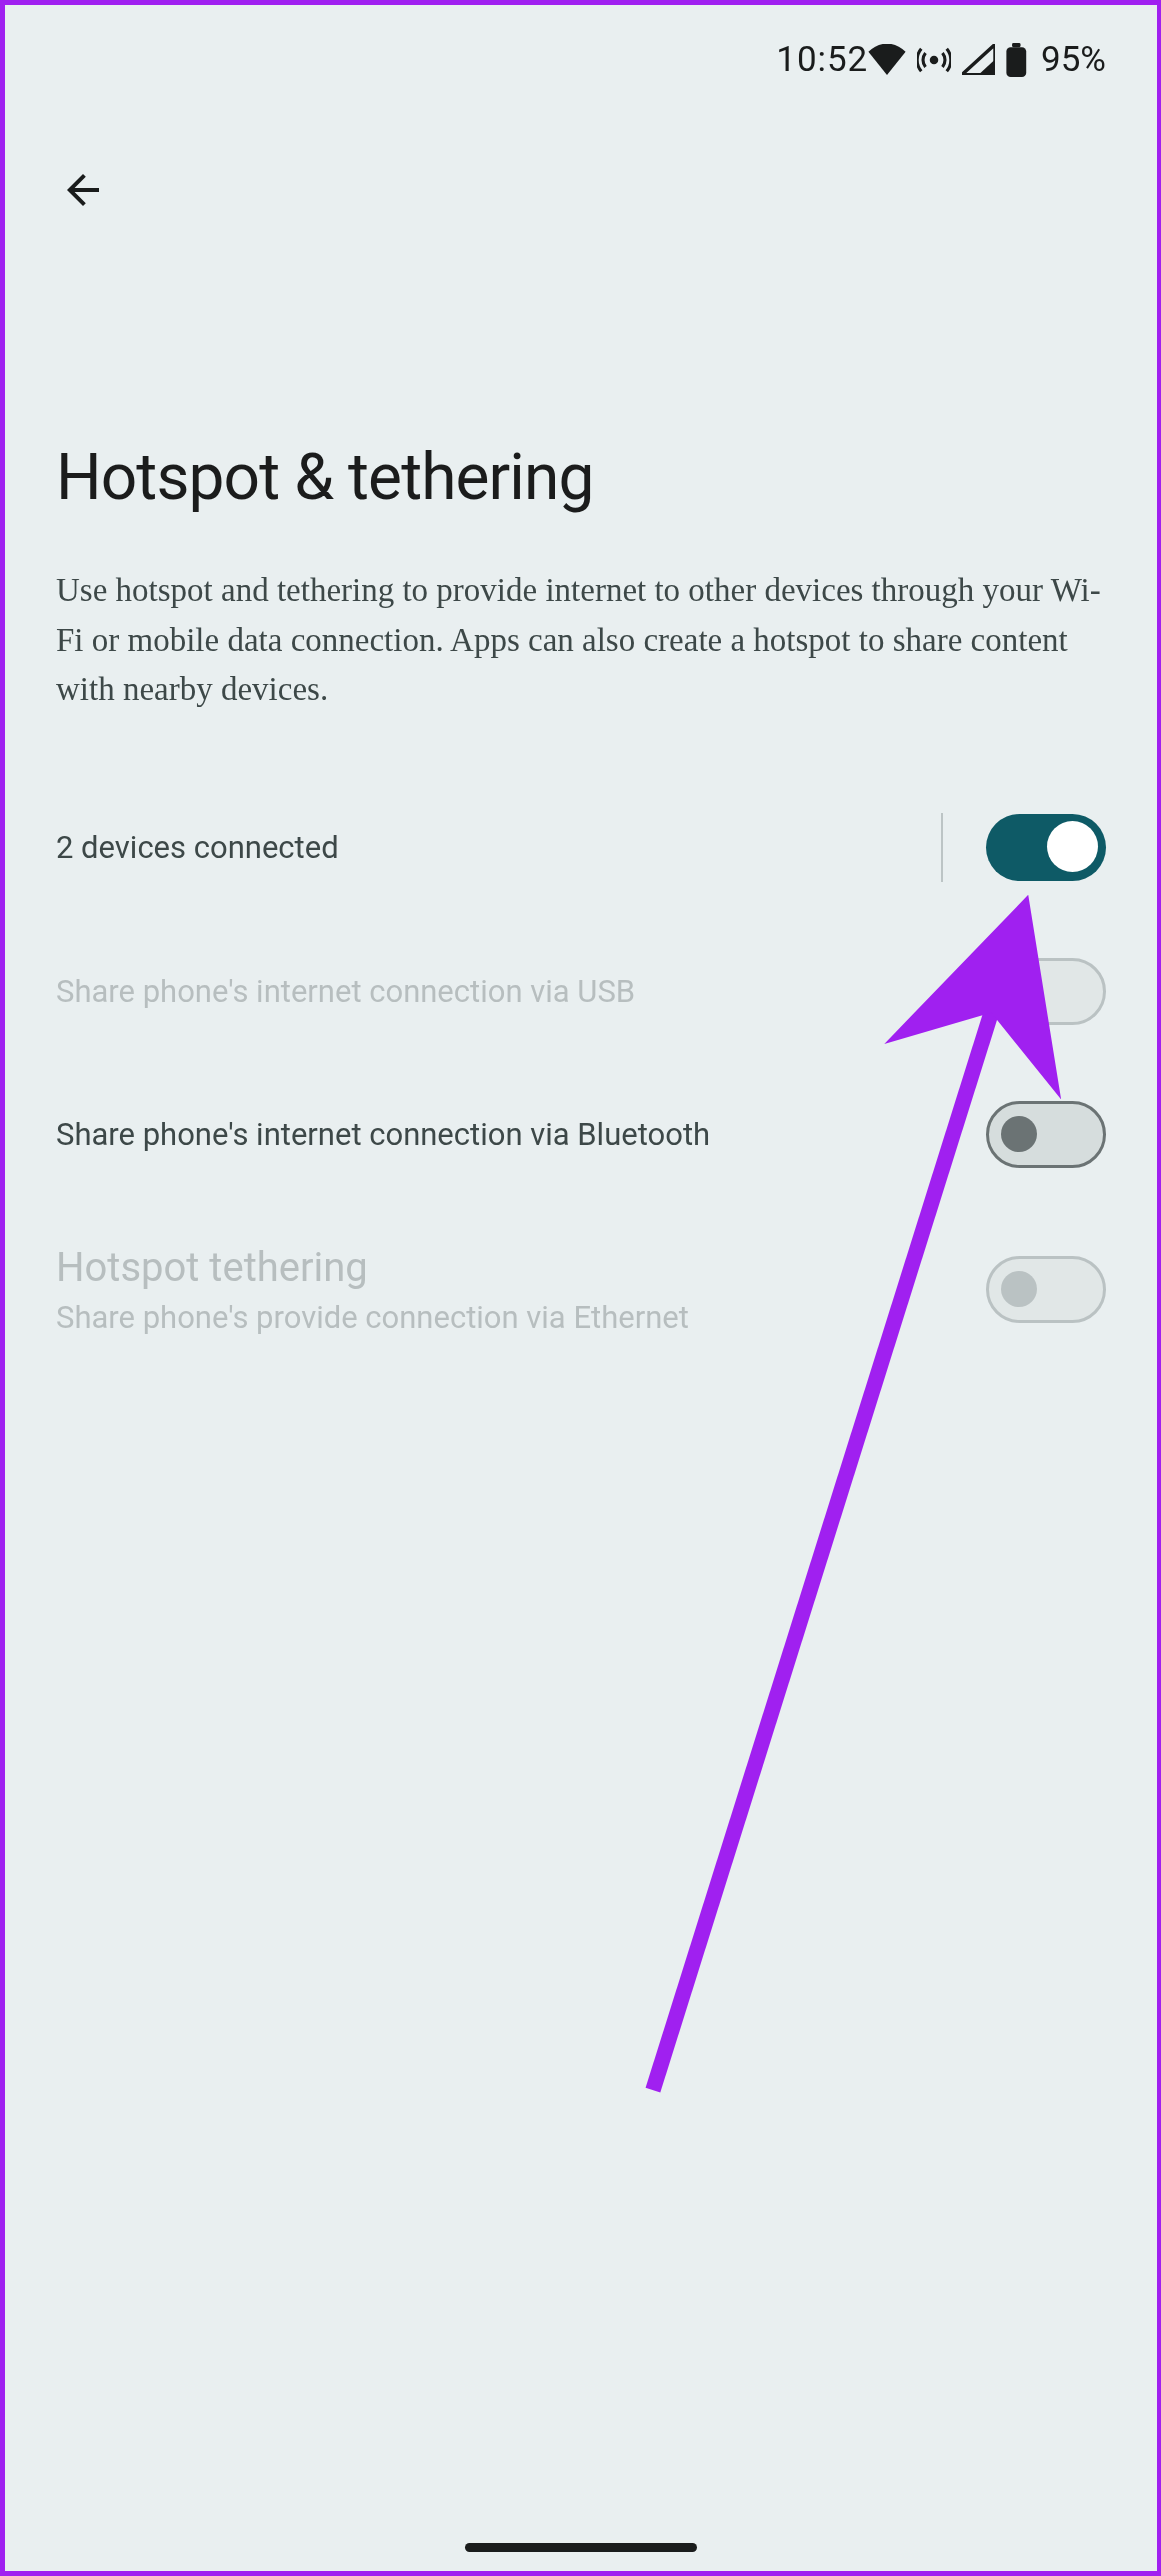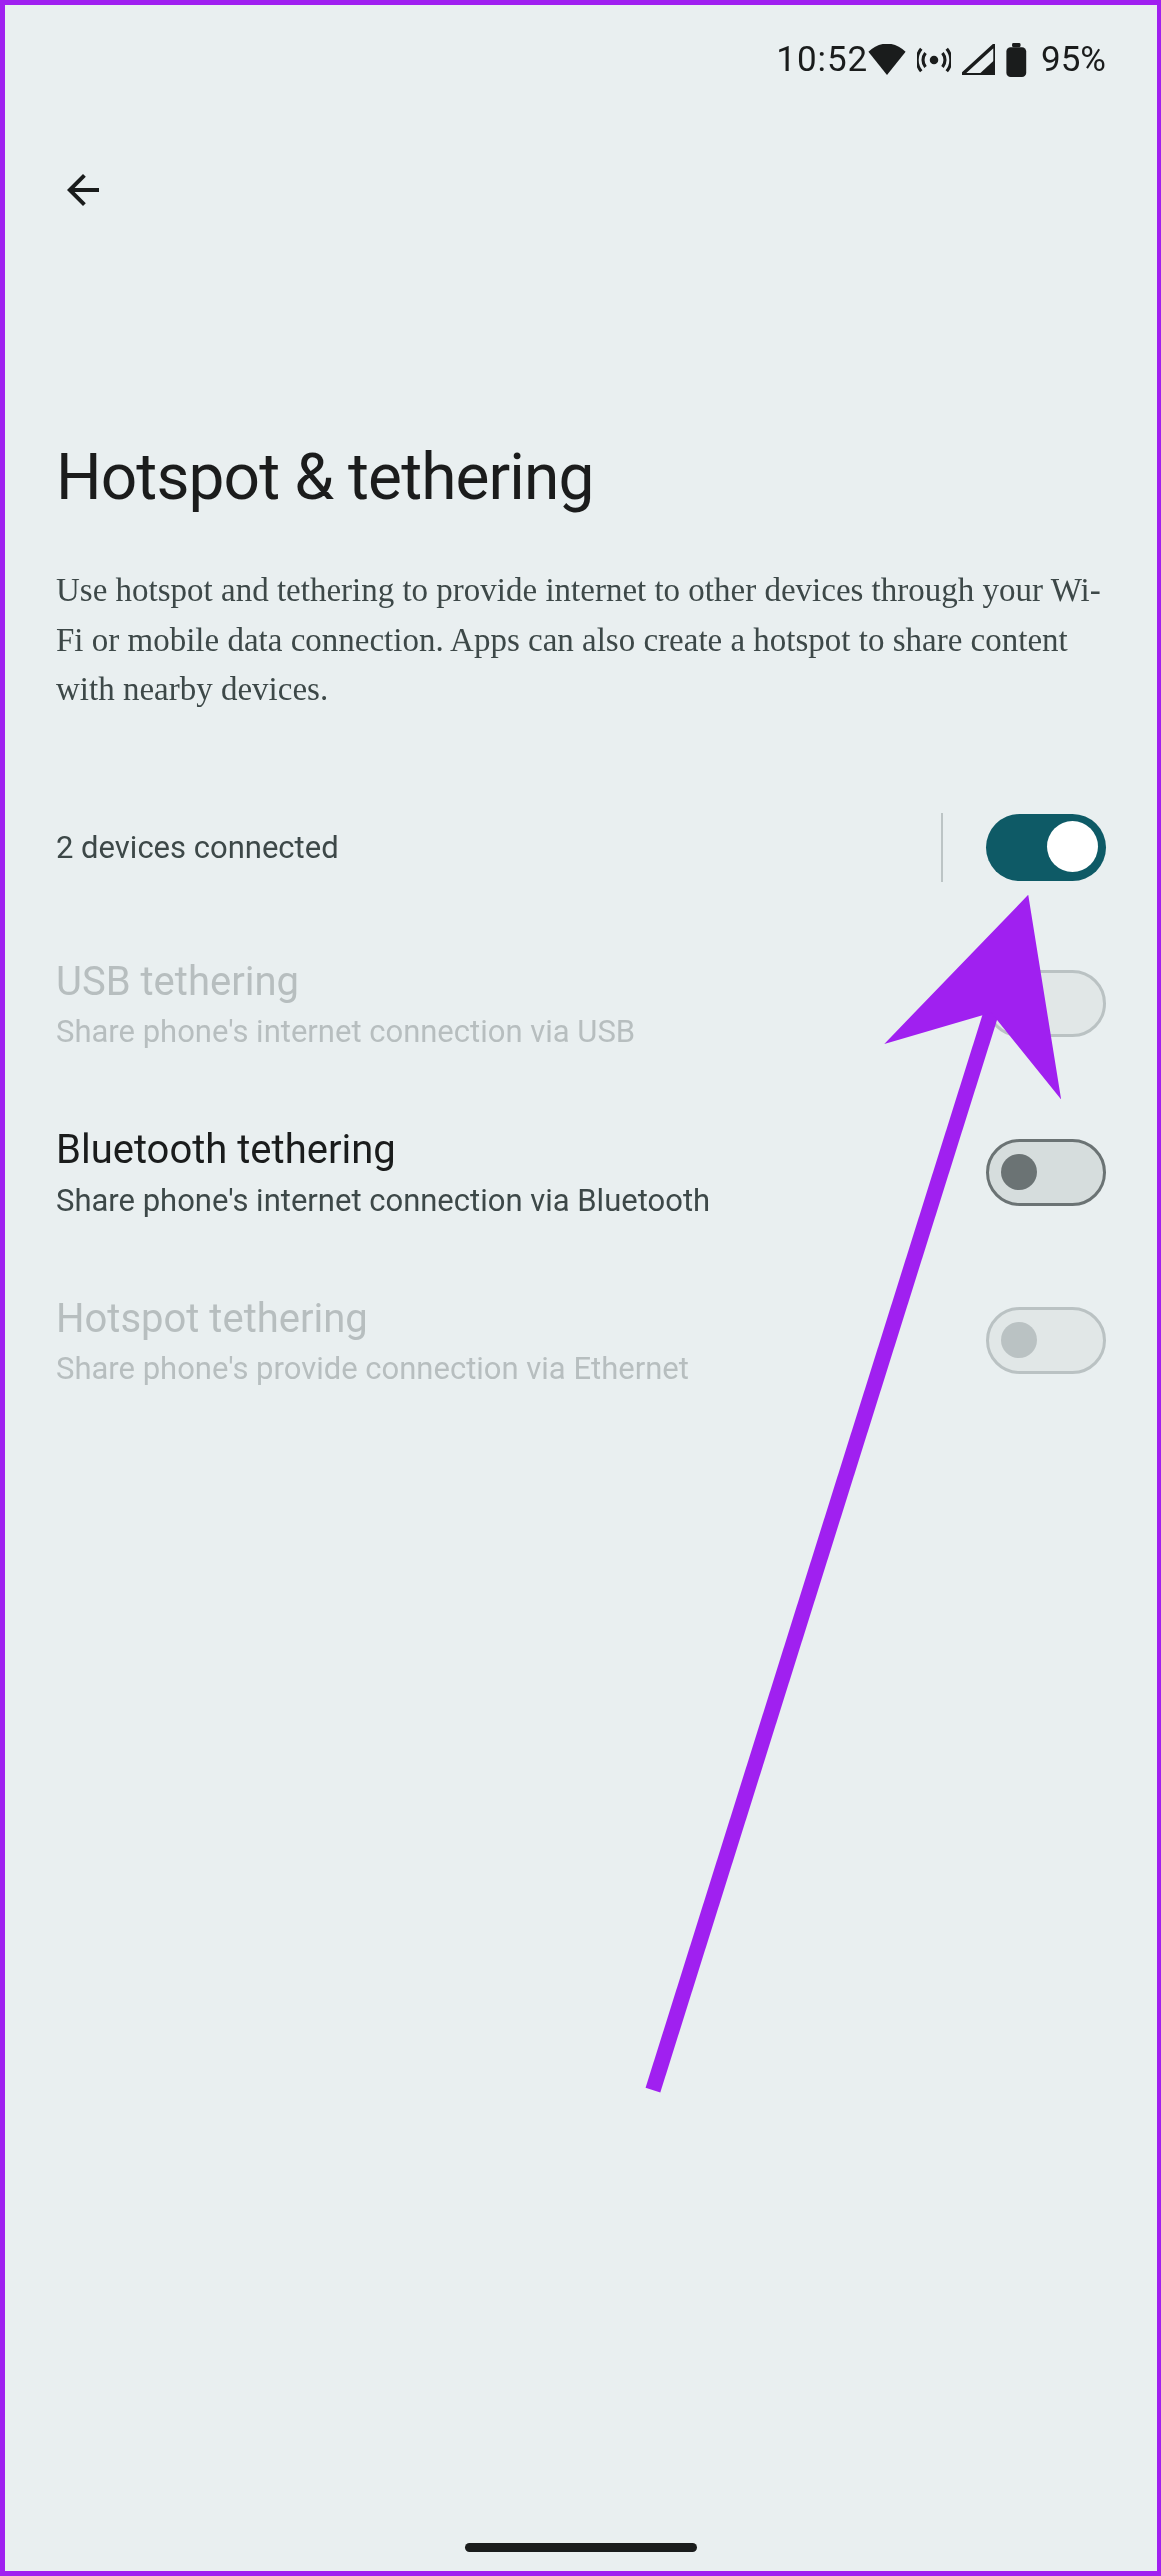--- a/index.html
+++ b/index.html
@@ -185,31 +185,29 @@
     <div class="setting-subtitle">2 devices connected</div>
   </div>
   <div class="divider-vert"></div>
   <div class="switch switch-on">
     <div class="knob"></div>
   </div>
 </div>
 
 <div class="setting-row disabled">
   <div class="setting-text">
-    <div class="setting-title">USB tethering</div>
     <div class="setting-subtitle">Share phone's internet connection via USB</div>
   </div>
   <div class="switch switch-off-disabled">
     <div class="knob"></div>
   </div>
 </div>
 
 <div class="setting-row">
   <div class="setting-text">
-    <div class="setting-title">Bluetooth tethering</div>
     <div class="setting-subtitle">Share phone's internet connection via Bluetooth</div>
   </div>
   <div class="switch switch-off">
     <div class="knob"></div>
   </div>
 </div>
 
 <div class="setting-row disabled">
   <div class="setting-text">
     <div class="setting-title">Hotspot tethering</div>

